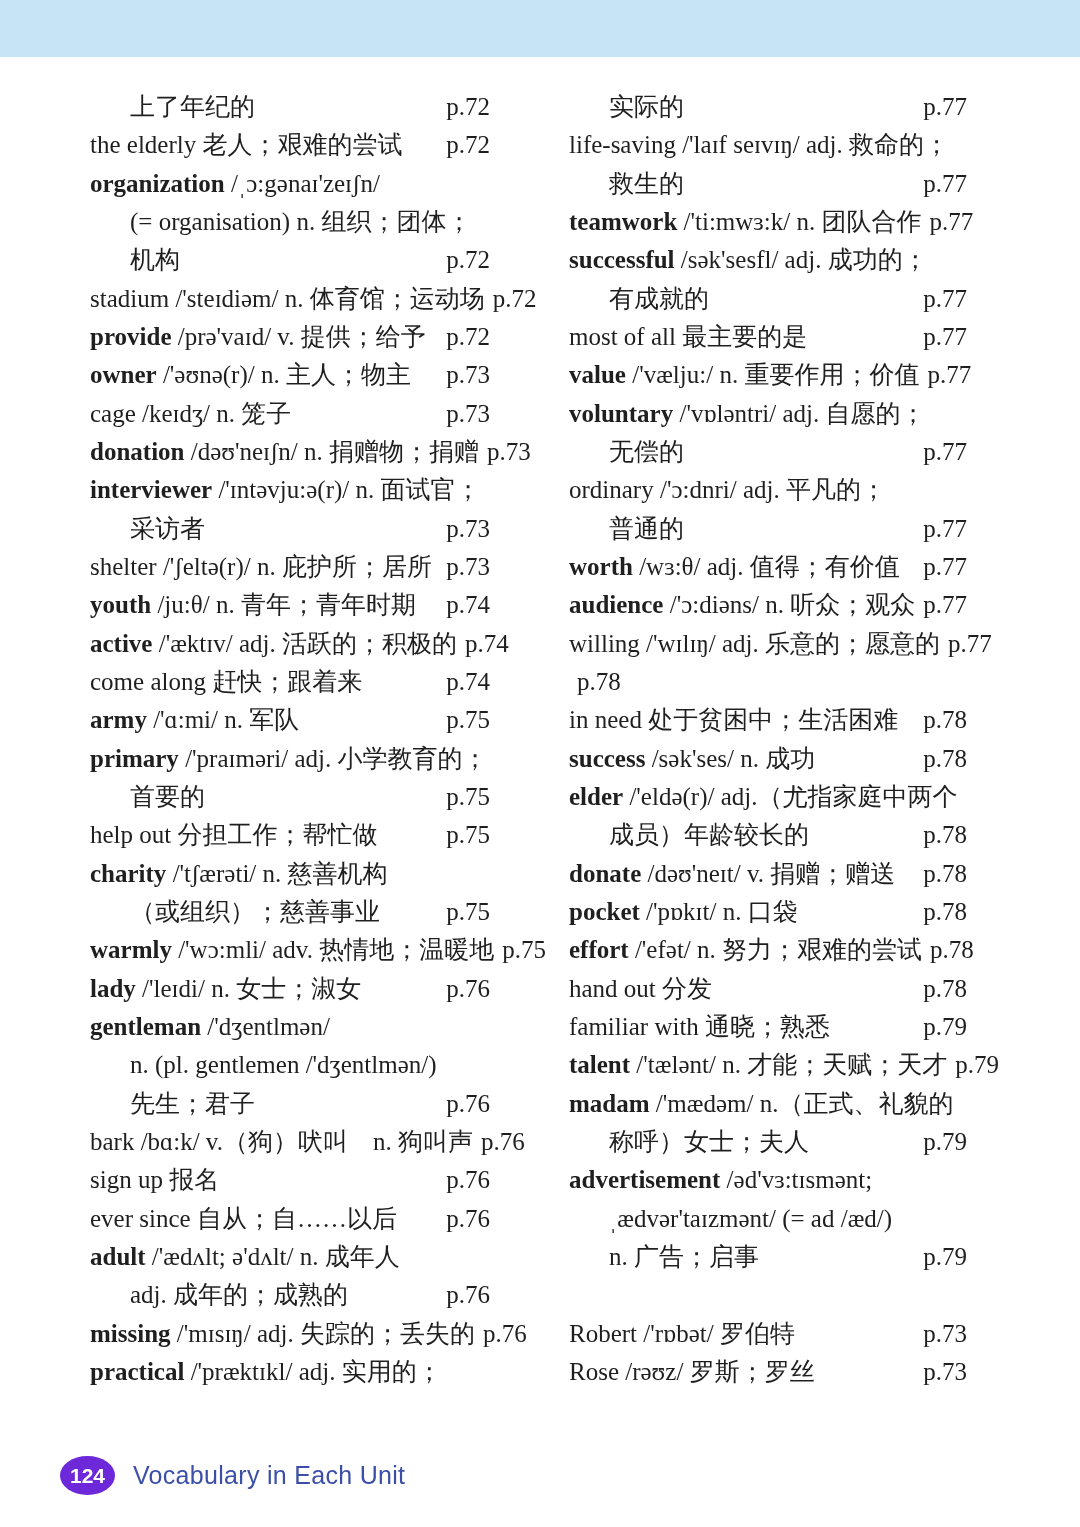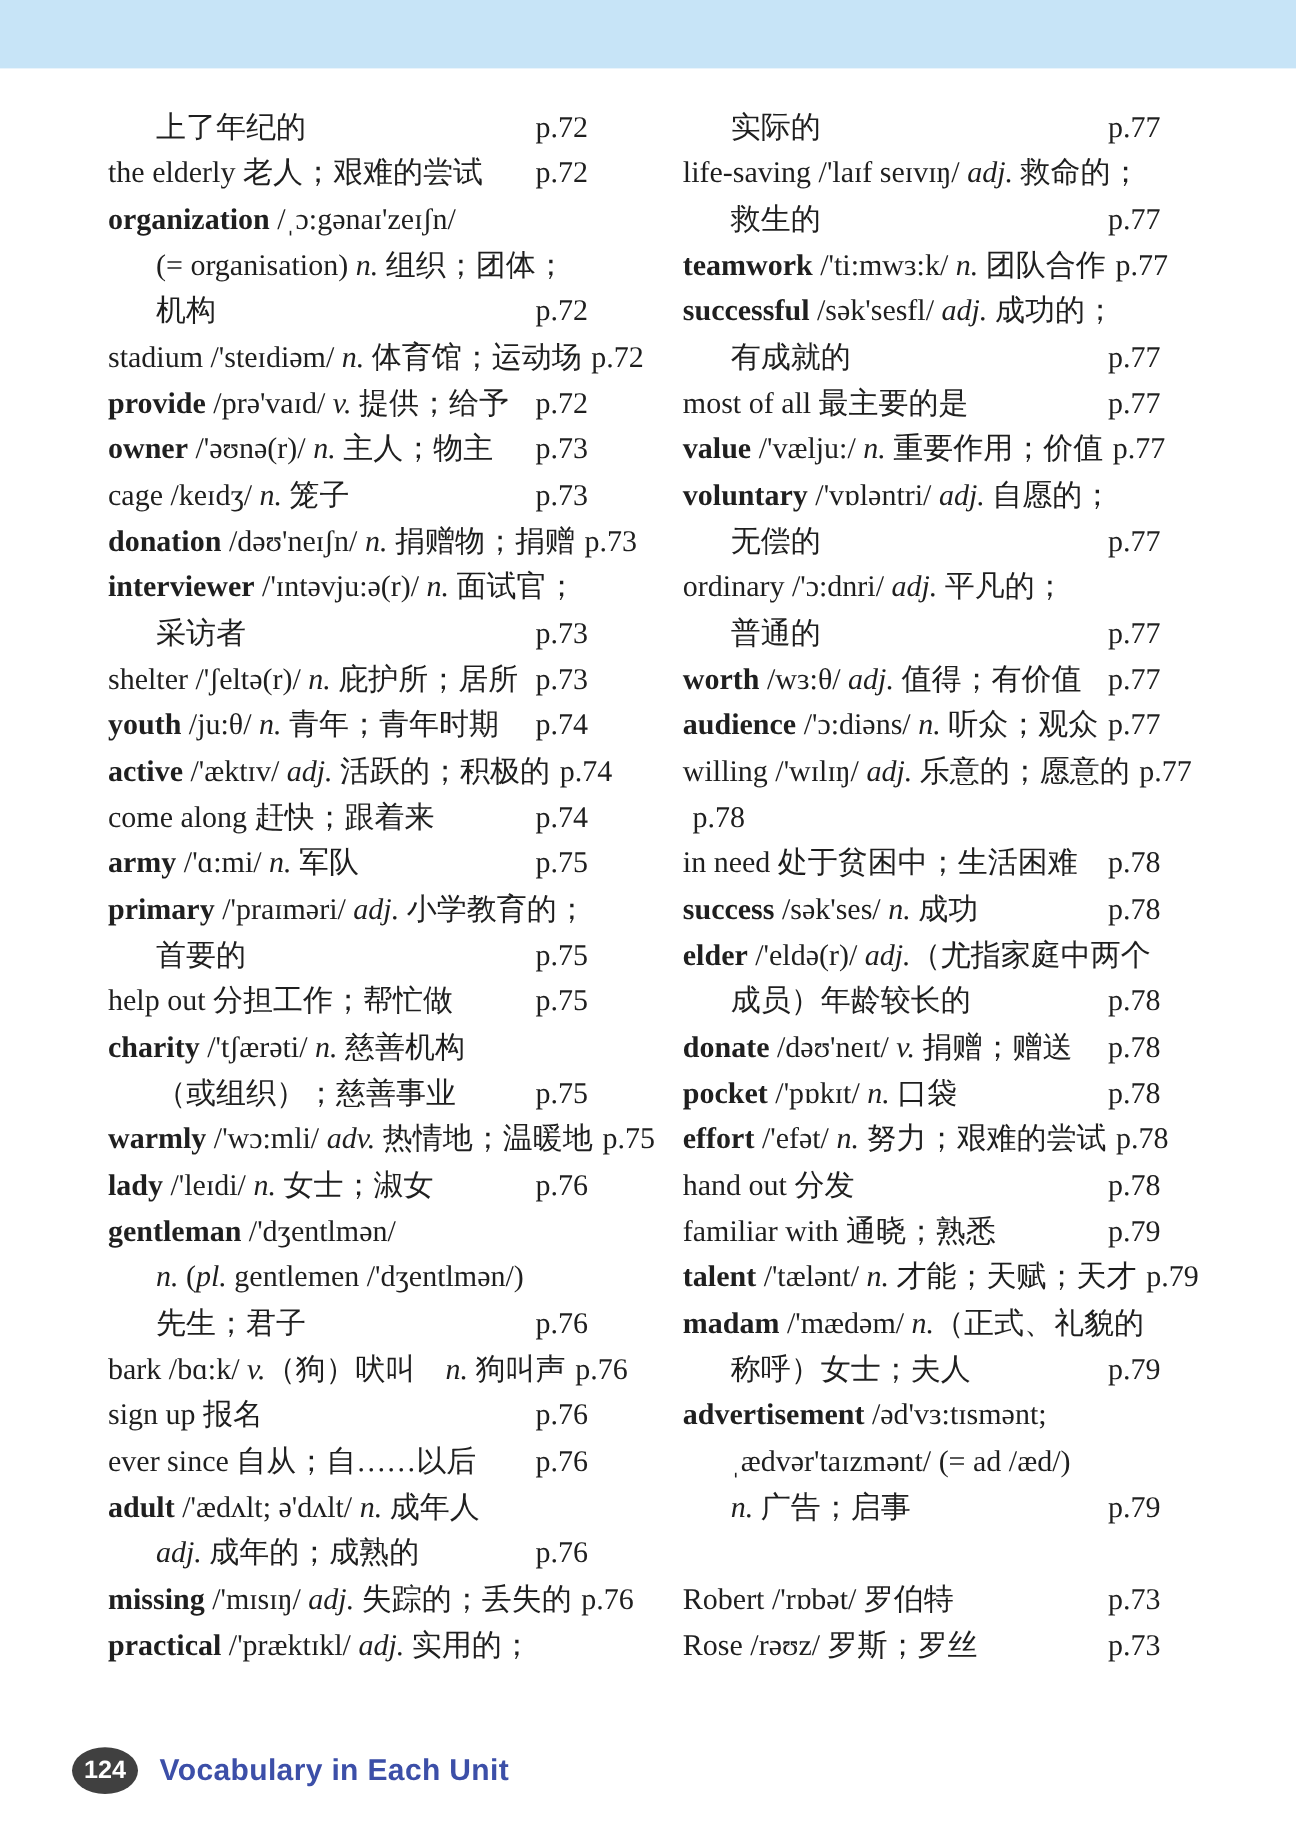--- a/index.html
+++ b/index.html
@@ -24,34 +24,34 @@
   .line{
     display:flex;justify-content:space-between;align-items:baseline;
     height:38.34px;line-height:38.34px;
     white-space:nowrap;
     font-size:25px;
   }
   .line .text{flex:0 1 auto;overflow:visible;}
   .line.indent .text{padding-left:40px;}
   .line .page{flex:0 0 auto;margin-left:8px;}
   .seg-b{font-weight:bold;}
-  .seg-i{font-style:italic;}
+  .seg-i{}
   .footer{
     position:absolute;left:60px;top:1456px;
     display:flex;align-items:center;gap:18px;
     font-family:"Liberation Sans","DejaVu Sans",sans-serif;
   }
   .badge{
     width:55px;height:39px;border-radius:50%;
     background:#4a57ae;color:#ffffff;
     display:flex;align-items:center;justify-content:center;
     font-size:21px;font-weight:bold;
   }
   .footer-title{
-    font-size:25px;font-weight:bold;color:#3c4fa8;
+    font-size:25px;font-weight:normal;color:#3c4fa8;
     letter-spacing:0.3px;
   }
 </style>
 </head>
 <body style="background: rgb(255, 255, 255); color: rgb(31, 31, 31);">
 
 <div class="top-bar" style="background: rgb(199, 228, 247);"></div>
 
 <div class="content">
   <div class="col" id="col-left">
@@ -305,15 +305,15 @@
         <span class="page">p.73</span>
       </div>
       <div class="line">
         <span class="text"><span class="seg seg-r">Rose /rəʊz/ 罗斯；罗丝</span></span>
         <span class="page">p.73</span>
       </div>
     </div>
 </div>
 
 <div class="footer">
-  <span class="badge" style="background: #404040;">124</span>
+  <span class="badge" style="background: #6d28d9;">124</span>
   <span class="footer-title" style="color: rgb(60, 79, 168);">Vocabulary in Each Unit</span>
 </div>
 
 </body></html>

